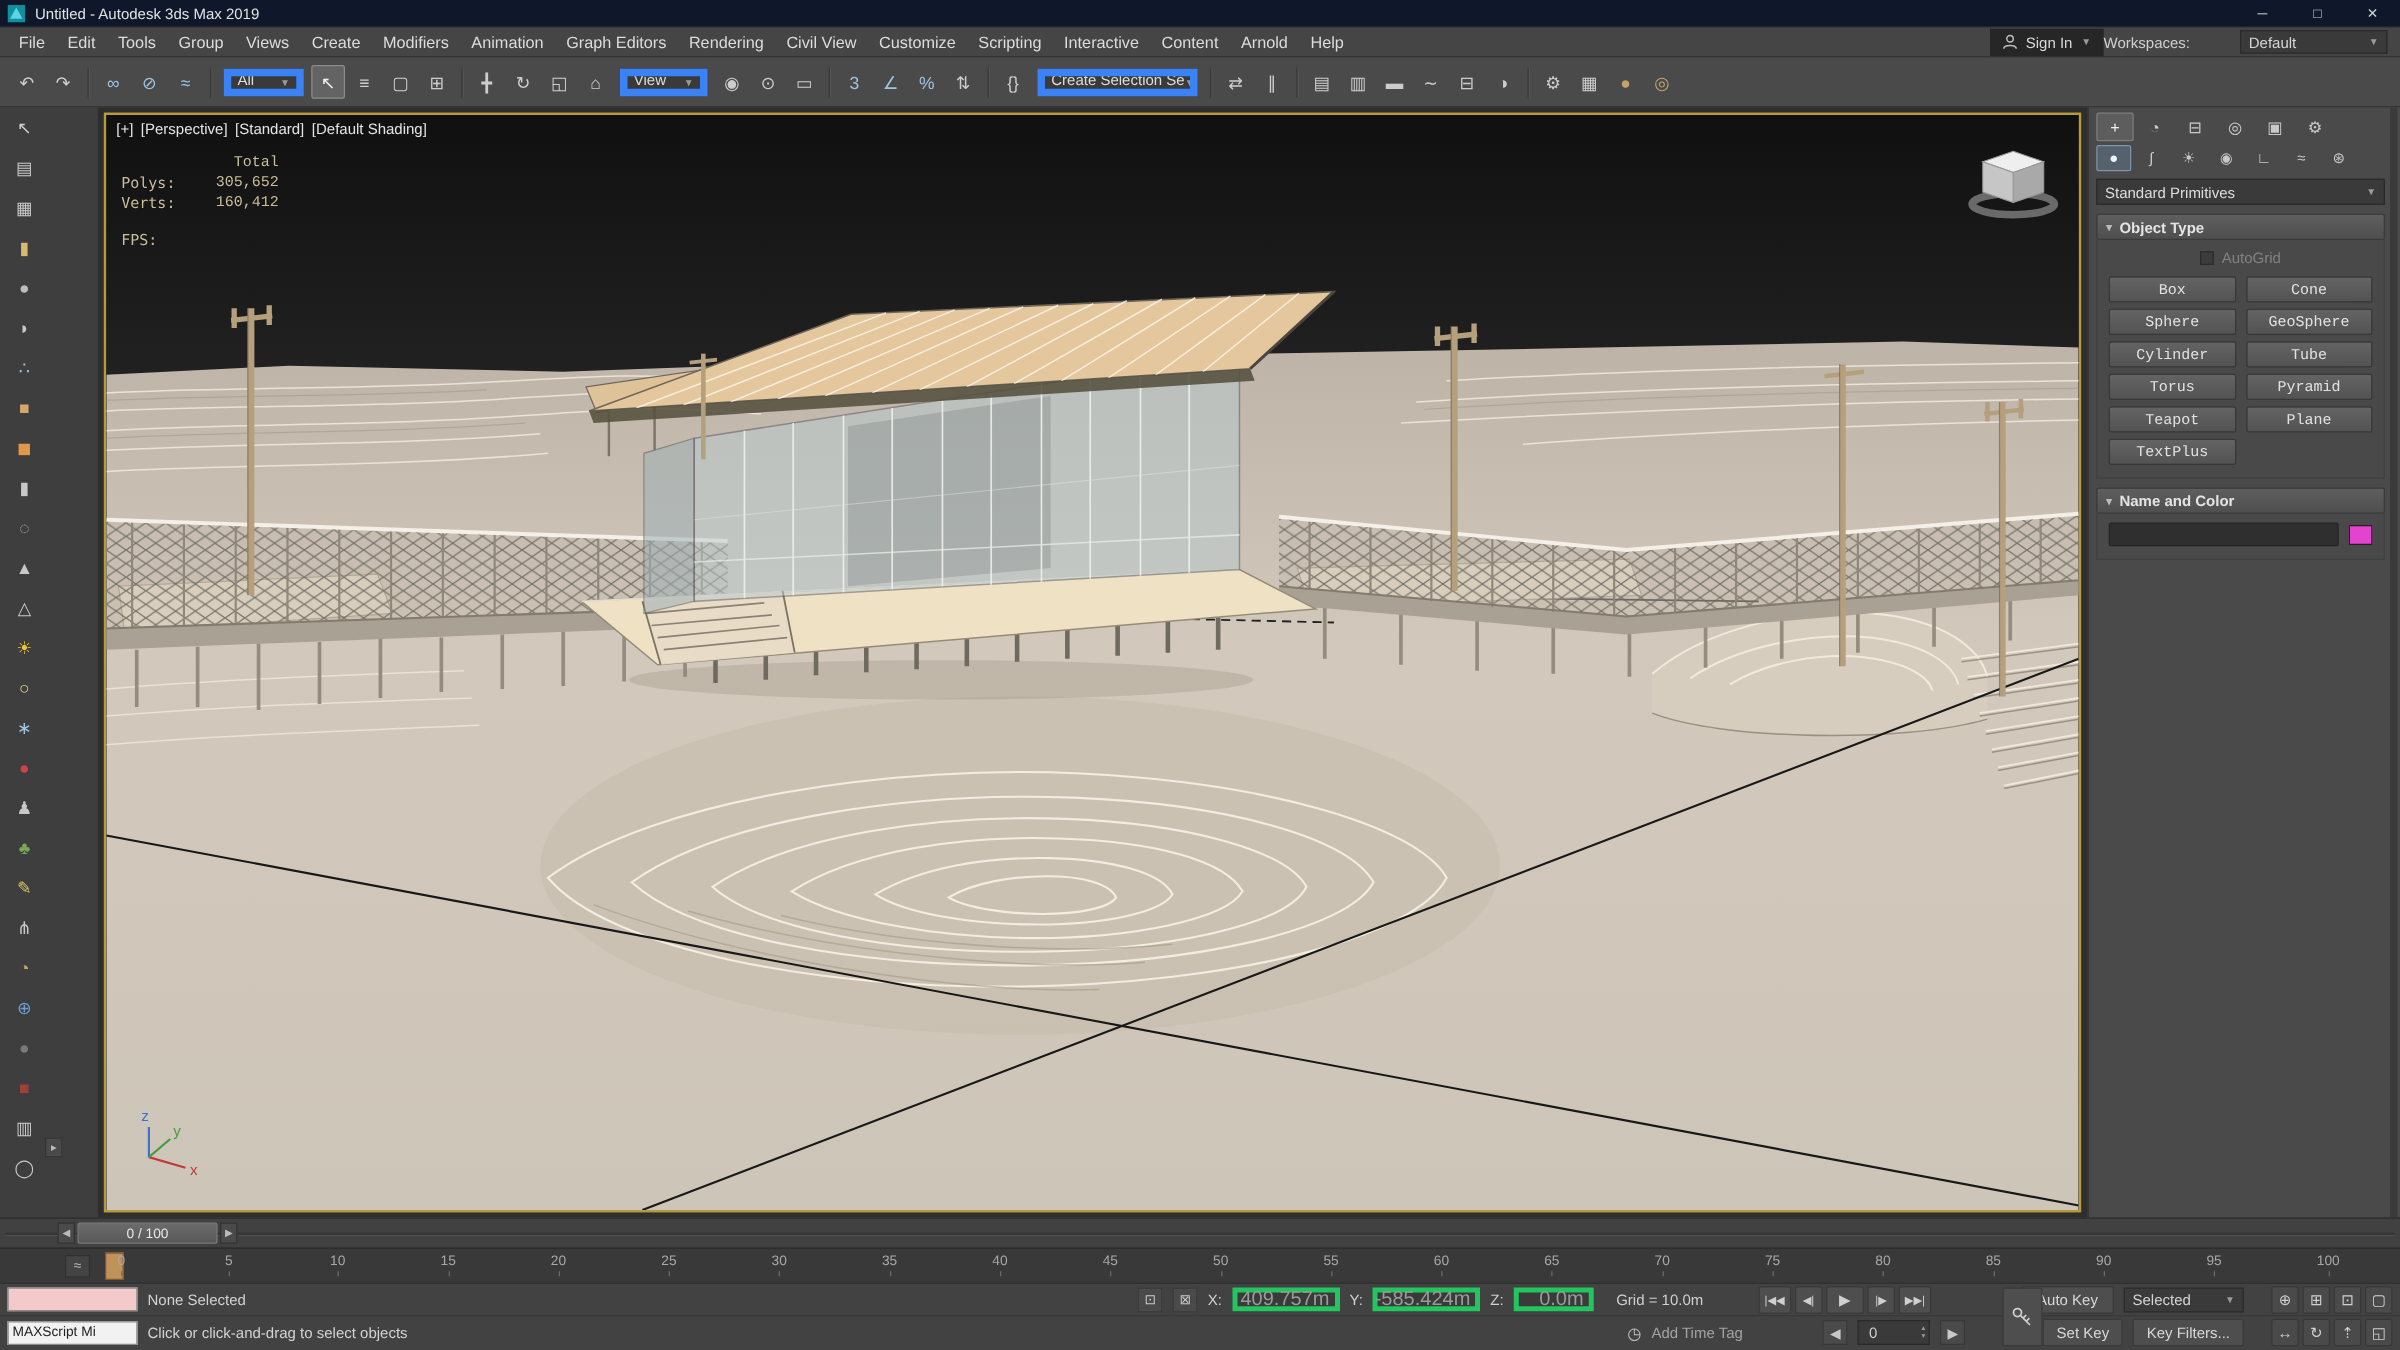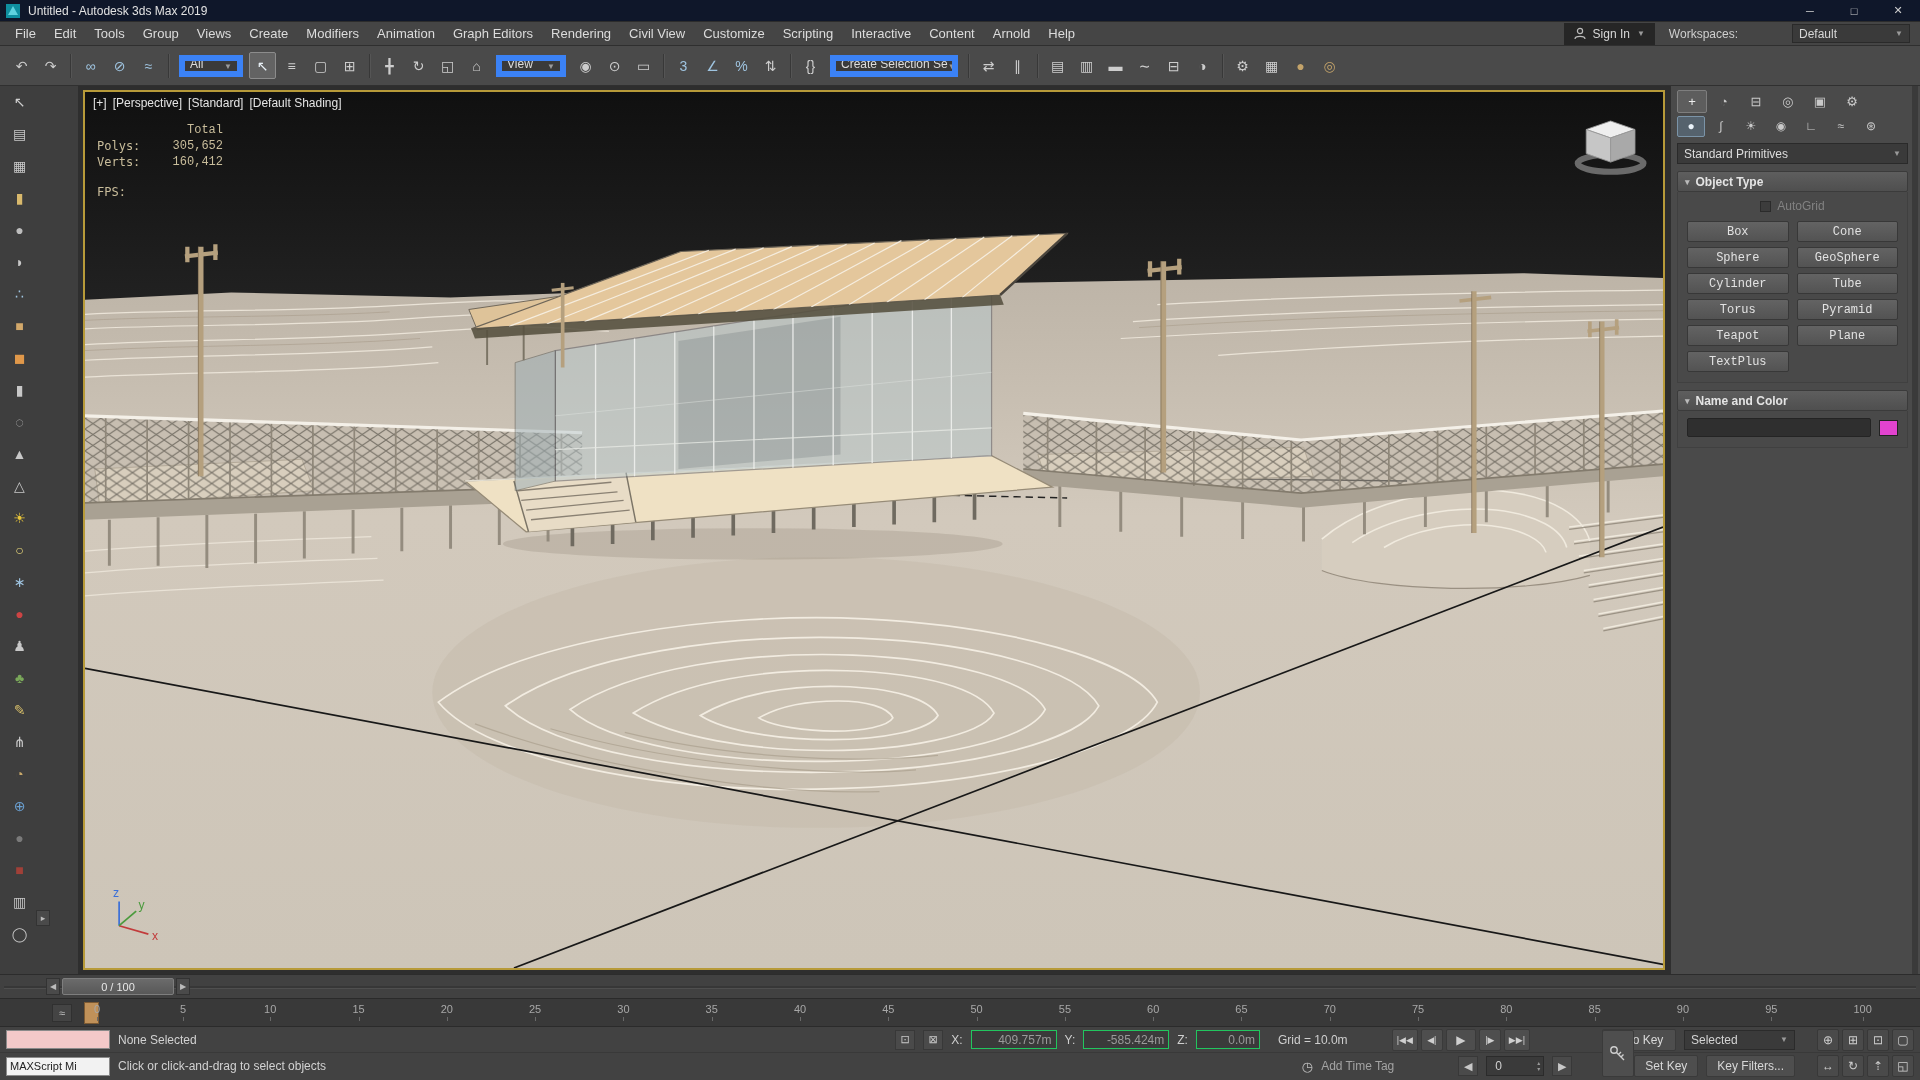--- a/index.html
+++ b/index.html
@@ -11,21 +11,21 @@
   .titlebar { height:22px; background:#0f172a; display:flex; align-items:center; padding-left:6px; gap:8px; border-bottom:1px solid #2c2c2c; }
   .app-icon { width:14px; height:14px; flex:none; }
   .titlebar .title { font-size:12px; color:#e2e2e2; }
   .win-controls { margin-left:auto; display:flex; height:100%; }
   .win-btn { width:44px; height:100%; display:flex; align-items:center; justify-content:center; font-size:11px; color:#cfcfcf; background:transparent; border:none; }
 
   
   .menubar { height:24px; background:#454545; display:flex; align-items:center; padding:0 6px; border-bottom:1px solid #2f2f2f; font-size:13px; }
   .menus { display:flex; height:100%; }
   .menu-item { display:flex; align-items:center; padding:0 9px; color:#dcdcdc; white-space:nowrap; }
-  .menubar-right { margin-left:auto; display:flex; align-items:center; gap:14px; padding-right:4px; }
+  .menubar-right { margin-left:auto; display:flex; align-items:center; gap:0; padding-right:4px; }
   .signin { display:flex; align-items:center; gap:7px; background:#262626; height:22px; padding:0 10px; font-size:12px; color:#d8d8d8; }
   .signin .caret, .ws-select .caret, .tb-drop .caret, .sb-drop .caret, .cp-dropdown .dd-caret { font-size:8px; color:#9a9a9a; }
   .ws-label { color:#cfcfcf; font-size:12px; }
   .ws-select { width:118px; height:19px; background:#3a3a3a; border:1px solid #2a2a2a; display:flex; align-items:center; justify-content:space-between; padding:0 6px; font-size:12px;margin-left:40px; }
 
   
   .toolbar { height:40px; background:#4a4a4a; display:flex; align-items:center; padding:0 8px; gap:2px; border-bottom:1px solid #303030; overflow:hidden; }
   .tb-btn { width:27px; height:27px; display:flex; align-items:center; justify-content:center; font-size:14px; color:#cdcdcd; background:transparent; border:1px solid transparent; border-radius:2px; flex:none; }
   .tb-btn.active { background:#636363; border-color:#8c8c8c; color:#eaf2f8; }
   .tb-sep { width:1px; height:24px; background:#383838; margin:0 4px; flex:none; box-shadow:1px 0 0 #555; }
@@ -85,30 +85,30 @@
 
   
   .statusbar { height:54px; background:#424242; border-top:1px solid #2b2b2b; position:relative; font-size:12px; }
   .sb-row { height:26px; display:flex; align-items:center; padding:0 6px; gap:8px; overflow:hidden; }
   .sb-row1 { border-bottom:1px solid #393939; }
   .ms-pink { width:104px; height:19px; background:#f3c9c9; border:1px solid #8a8a8a; flex:none; }
   .ms-white { width:104px; height:19px; background:#f2f2f2; border:1px solid #8a8a8a; color:#222; font-size:11px; display:flex; align-items:center; padding:0 3px; overflow:hidden; white-space:nowrap; flex:none; }
   .sb-flex { flex:1; }
   .sb-ico { width:20px; height:20px; display:flex; align-items:center; justify-content:center; color:#c8c8c8; background:#4a4a4a; border:1px solid #383838; font-size:11px; flex:none; }
   .coord-label { color:#cfcfcf; }
-  .coord-field { height:19px; background:#3a3a3a; border:1px solid #22c55e; color:#9a9a9a; display:flex; align-items:center; justify-content:flex-end; padding:0 4px; font-size:12px; flex:none; }
+  .coord-field { height:19px; background:#3a3a3a; border:4px solid #22c55e; color:#9a9a9a; display:flex; align-items:center; justify-content:flex-end; padding:0 4px; font-size:16px; flex:none; }
   .cf-x,.cf-y { width:86px; } .cf-z { width:64px; }
   .grid-label { margin:0 36px 0 10px; color:#cfcfcf; white-space:nowrap; }
   .transport { display:flex; gap:3px; }
   .t-btn { height:22px; min-width:22px; padding:0 4px; background:#4e4e4e; border:1px solid #3a3a3a; border-radius:2px; color:#cfcfcf; font-size:9px; display:flex; align-items:center; justify-content:center; }
   .t-btn.play { min-width:30px; font-size:12px; }
   .keygap { width:56px; flex:none; } .keygap2 { width:46px; flex:none; } .framegap { width:48px; flex:none; }
   .sb-btn { height:22px; padding:0 10px; background:#4e4e4e; border:1px solid #3a3a3a; border-radius:2px; color:#d8d8d8; font-size:12px; display:flex; align-items:center; justify-content:center; white-space:nowrap; }
   .autokey { width:74px; }
-  .sb-drop { width:111px; height:20px; background:#3a3a3a; border:1px solid #2b2b2b; display:flex; align-items:center; justify-content:space-between; padding:0 6px; color:#d4d4d4; }
+  .sb-drop { width:96px; height:20px; background:#3a3a3a; border:1px solid #2b2b2b; display:flex; align-items:center; justify-content:space-between; padding:0 6px; color:#d4d4d4; }
   .nav-row { display:flex; gap:3px; margin-left:14px; }
   .nav-btn { width:22px; height:22px; background:#4a4a4a; border:1px solid #383838; border-radius:2px; color:#cfcfcf; font-size:12px; display:flex; align-items:center; justify-content:center; }
   .key-big { position:absolute; left:1602px; top:3px; width:32px; height:47px; background:#4e4e4e; border:1px solid #3a3a3a; border-radius:2px; z-index:3; display:flex; align-items:center; justify-content:center; }
   .timetag-icon { color:#bdbdbd; font-size:13px; }
   .sb-link { background:none; border:none; color:#a3a3a3; font-size:12px; white-space:nowrap; }
   .frame-field { width:58px; height:20px; background:#3a3a3a; border:1px solid #2b2b2b; display:flex; align-items:center; justify-content:space-between; padding:0 3px 0 8px; color:#d0d0d0; }
   .frame-field .spin { display:flex; flex-direction:column; font-size:6px; line-height:6px; color:#999; }
   .sb-prompt, .sb-status { white-space:nowrap; color:#d2d2d2; }
 </style>
 </head>

